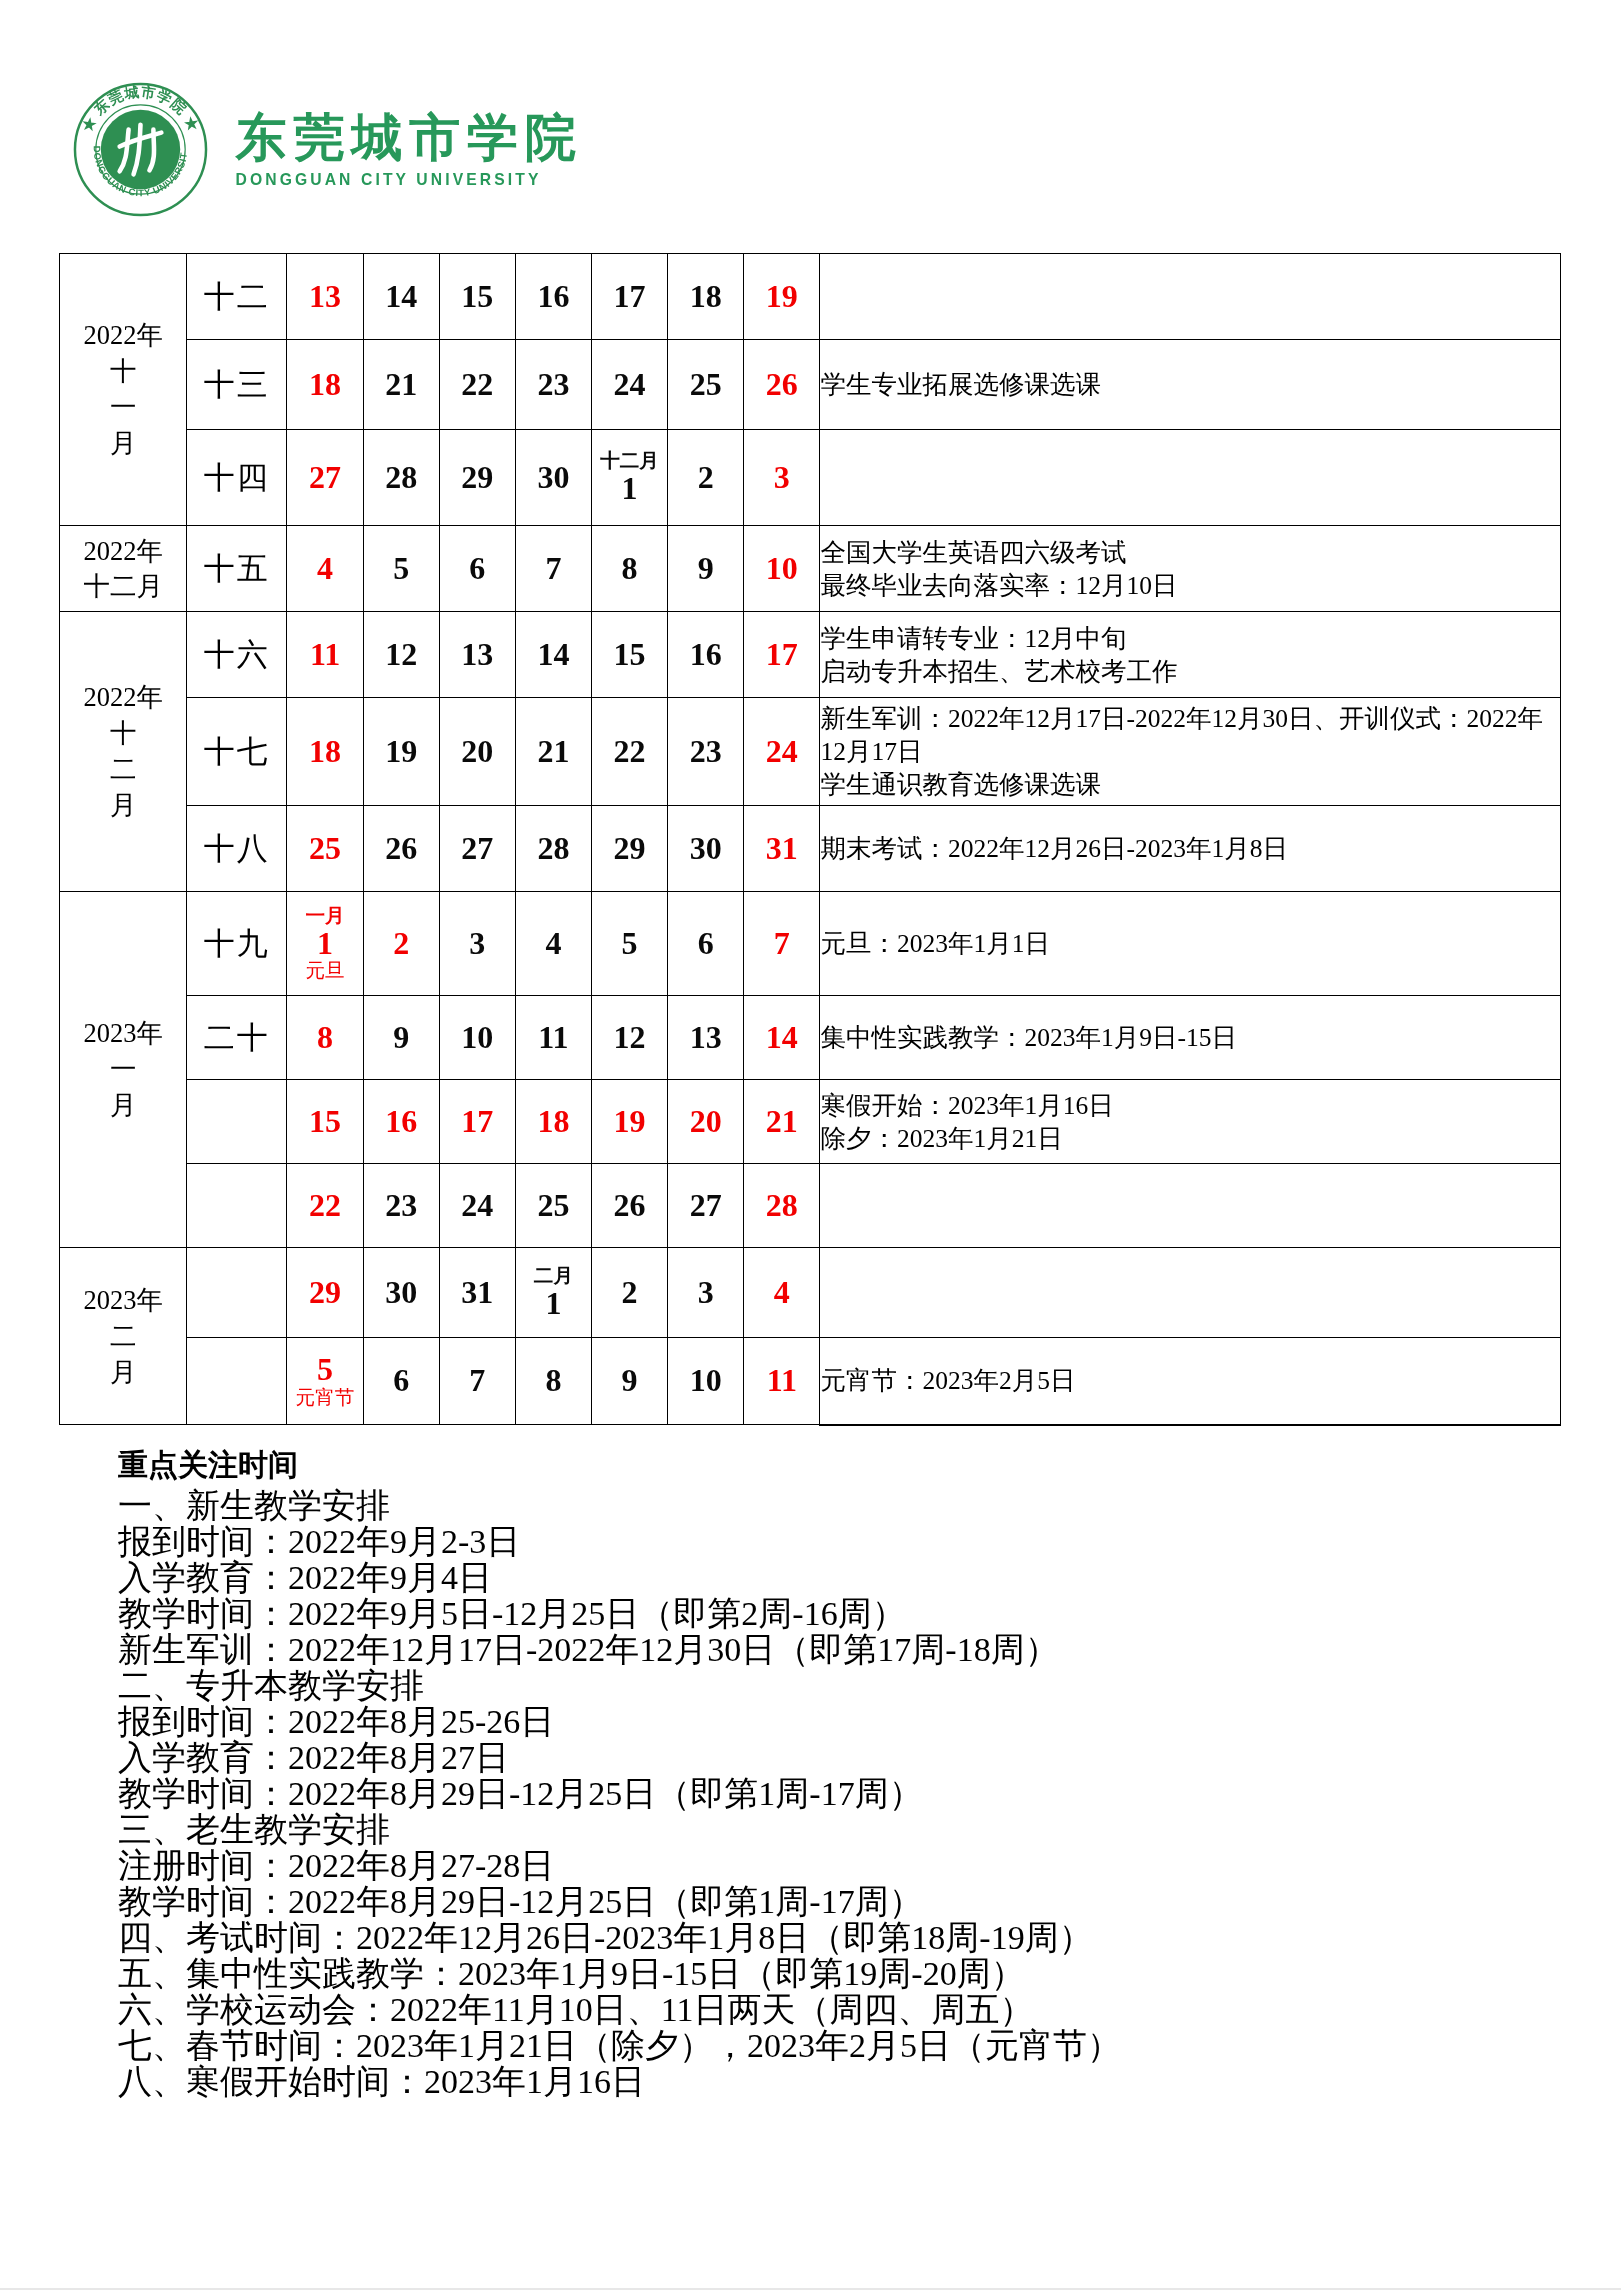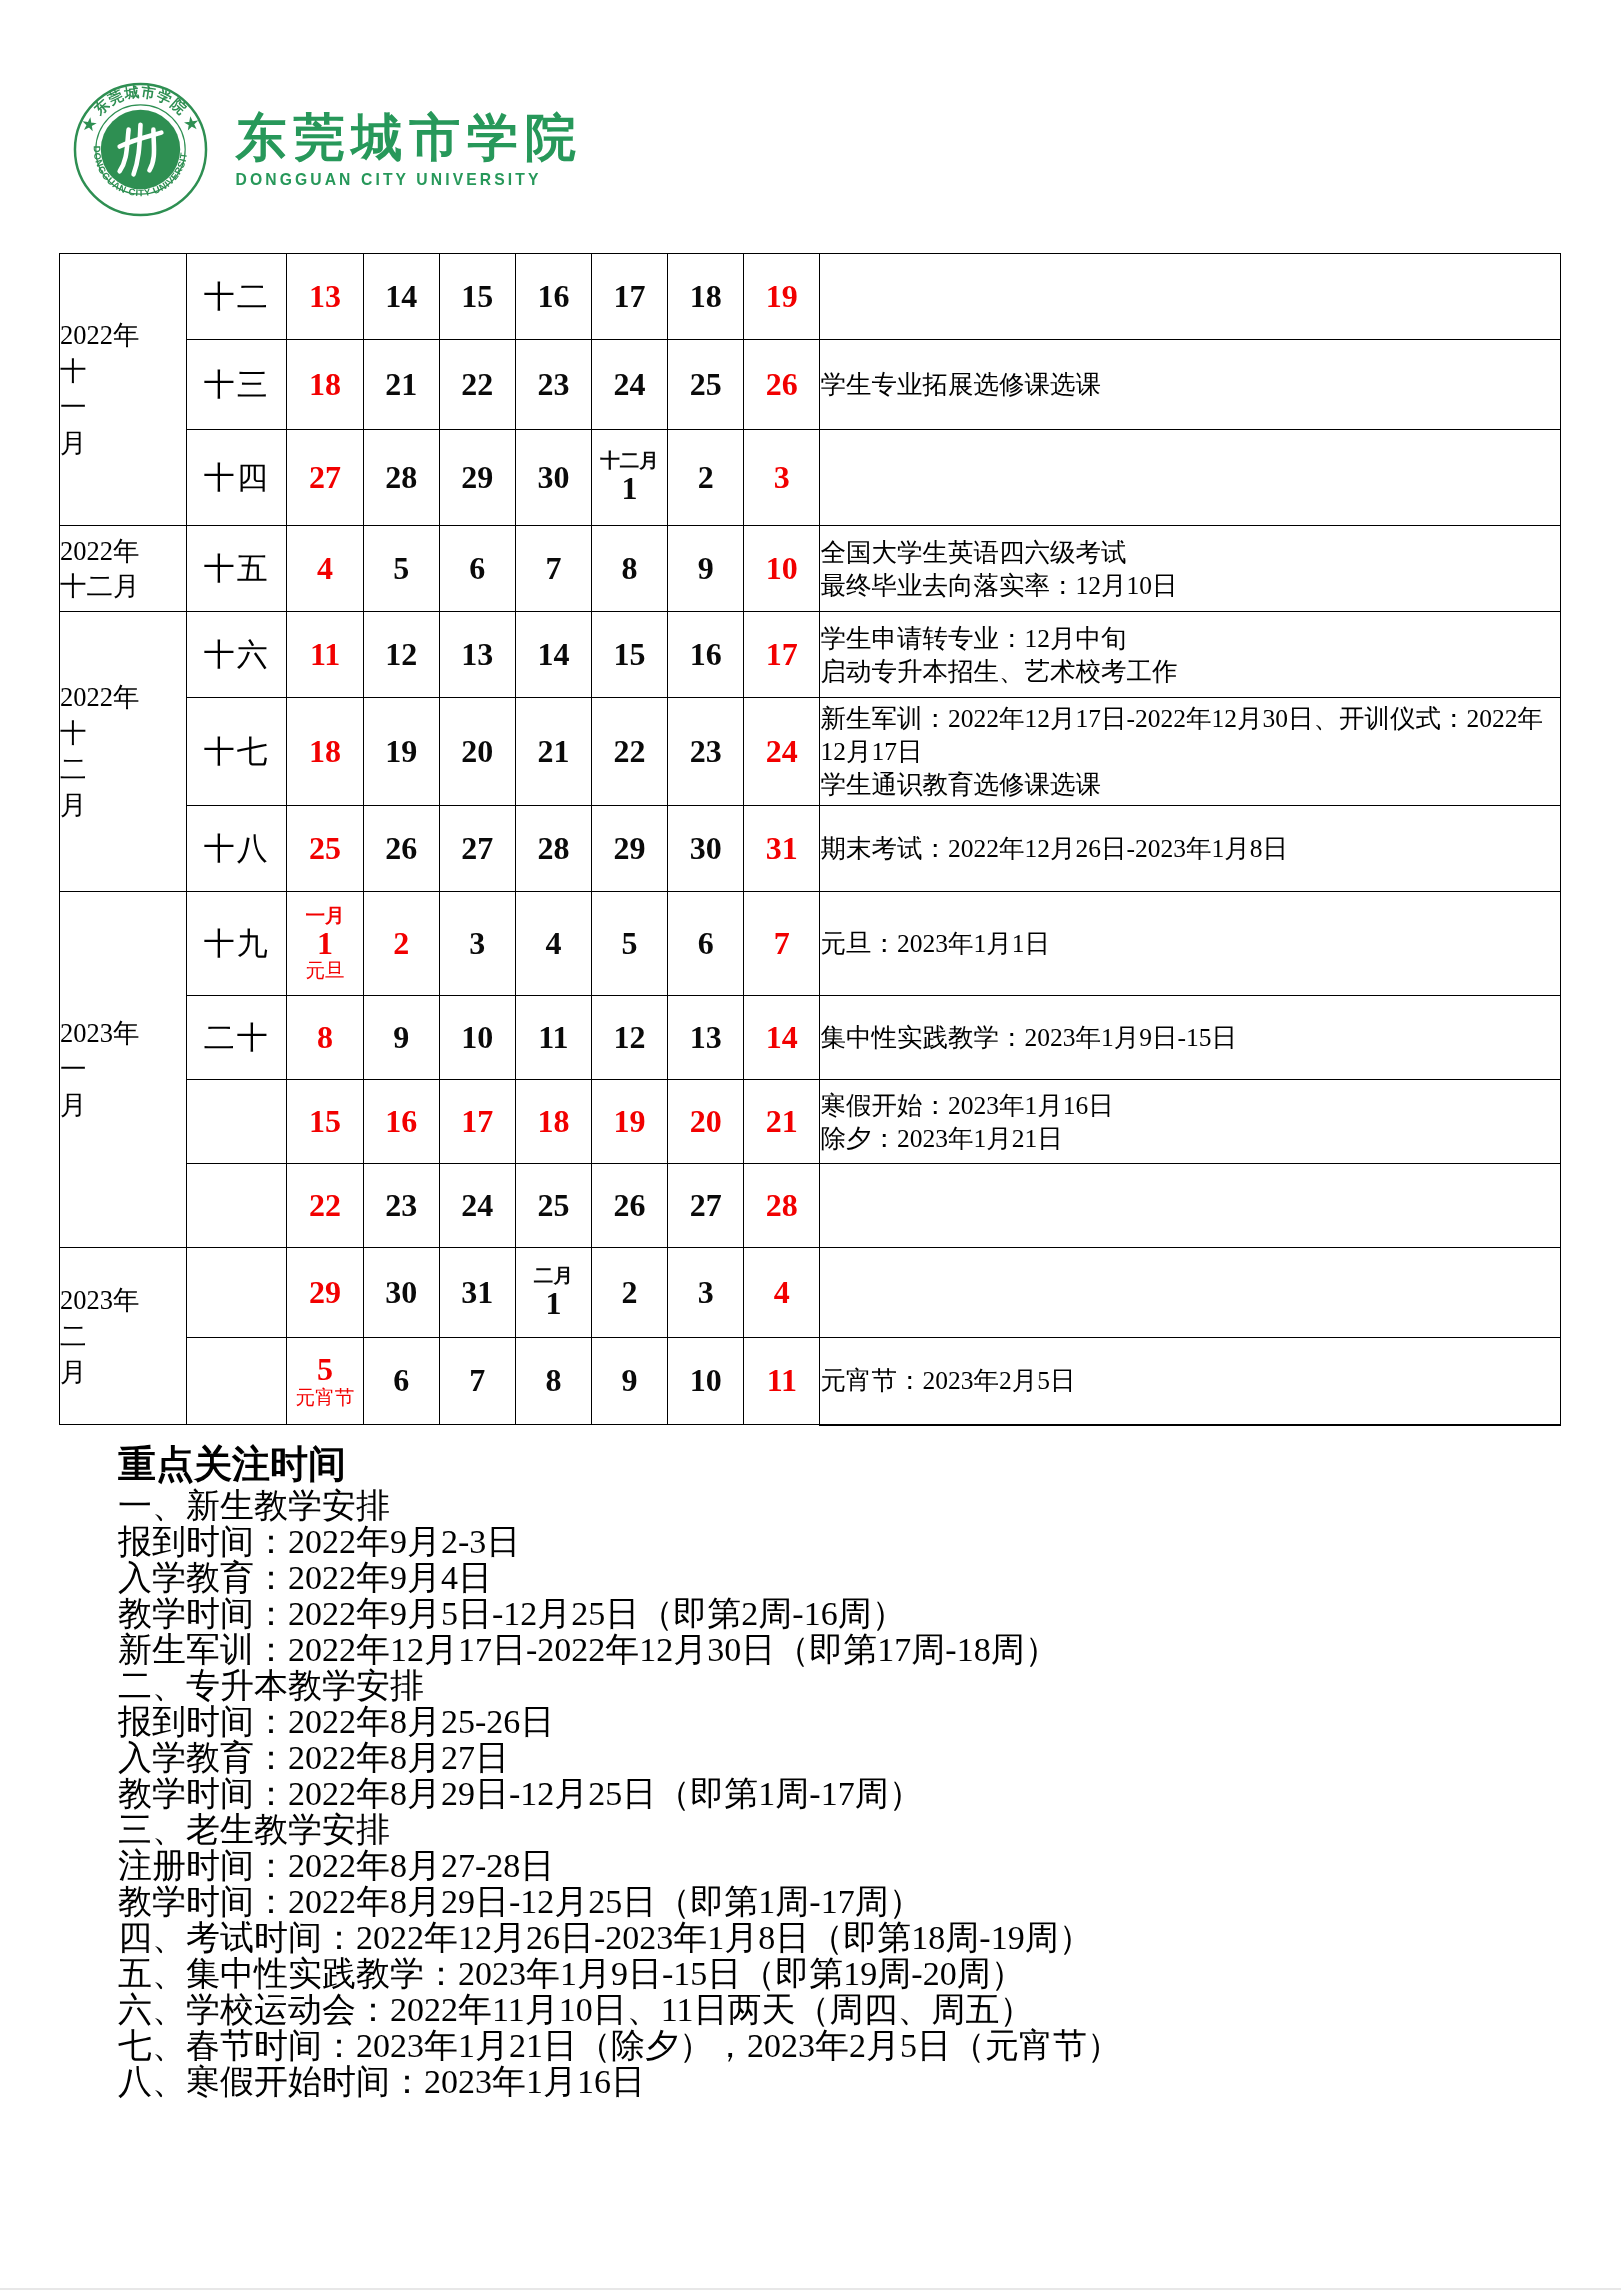--- a/index.html
+++ b/index.html
@@ -8,38 +8,38 @@
   
   .brand{position:absolute;left:71px;top:80px;display:flex;align-items:center;gap:25.5px;}
   .seal{flex:0 0 auto;}
   .brand-cn{font-family:"Liberation Sans","DejaVu Sans",sans-serif;font-weight:bold;
             font-size:51px;letter-spacing:6.9px;color:var(--green,#27985a);line-height:1.1;}
   .brand-en{font-family:"Liberation Sans","DejaVu Sans",sans-serif;font-weight:bold;
             font-size:15.7px;letter-spacing:3.1px;color:var(--green,#27985a);margin-top:5.9px;}
   
   table.cal{position:absolute;left:59px;top:253px;width:1502px;border-collapse:collapse;table-layout:fixed;}
   table.cal td{border:1px solid #000;padding:0;vertical-align:middle;}
-  td.m{border:2.9px solid #000;font-size:26.5px;line-height:35px;}
+  td.m{border:2.9px solid #000;text-align:center;font-size:26.5px;line-height:35px;}
   td.m .mch{line-height:36px;}
   td.w{border:2.9px solid #000;text-align:center;font-size:31px;letter-spacing:2px;
        font-family:"Liberation Sans","DejaVu Sans",sans-serif;}
   td.d{text-align:center;font-weight:bold;font-size:32px;color:#0a0a0a;}
   td.d .num{line-height:1.05;}
   td.d .sup,td.d .sub{display:block;font-weight:normal;font-size:19.6px;line-height:21.6px;}
   td.d .sup{font-weight:bold;}
   .red{color:var(--red,#f20000);}
   td.t3{border-top:2.9px solid #000;}
   td.l3{border-left:2.9px solid #000;}
   td.b3{border-bottom:2.9px solid #000;}
   td.n{border-top:2px dashed #000;border-bottom:0;border-left:2px solid #000;border-right:2.9px solid #000;
        text-align:left;font-size:25.5px;line-height:33px;padding:3.9px 9.8px;}
   td.n.nb{border-bottom:2.9px solid #000;}
   
   .focus{position:absolute;left:118px;top:1445px;width:1392px;}
-  .focus-title{font-size:38px;font-weight:bold;line-height:39px;margin-bottom:3.9px;
+  .focus-title{font-size:30px;font-weight:bold;line-height:39px;margin-bottom:3.9px;
                font-family:"Liberation Sans","DejaVu Sans",sans-serif;}
   .focus-line{font-size:34px;line-height:36px;}
   .page-bottom-divider{position:absolute;left:0;right:0;bottom:2.9px;height:2px;background:#e7e7e7;}
 </style>
 </head>
 <body>
 
 <div class="page">
 
   <div class="brand">

